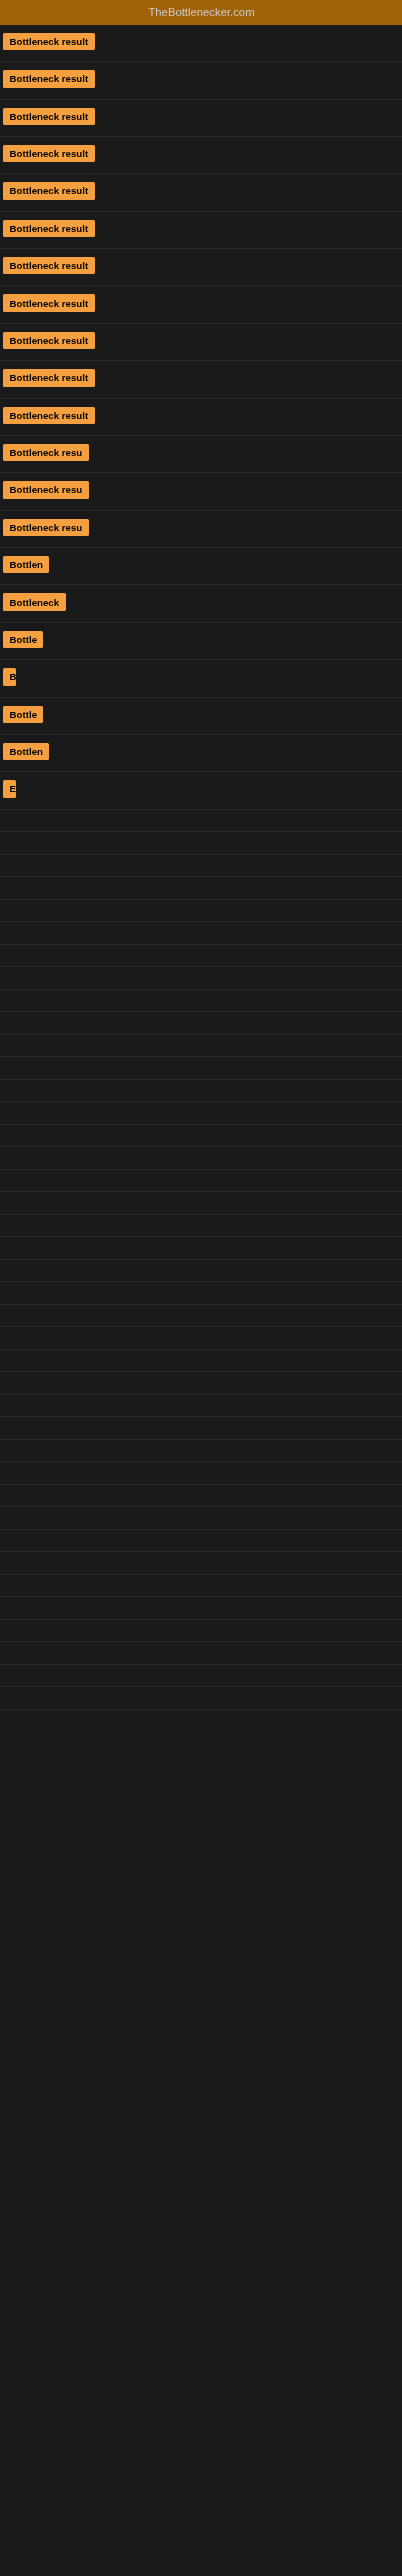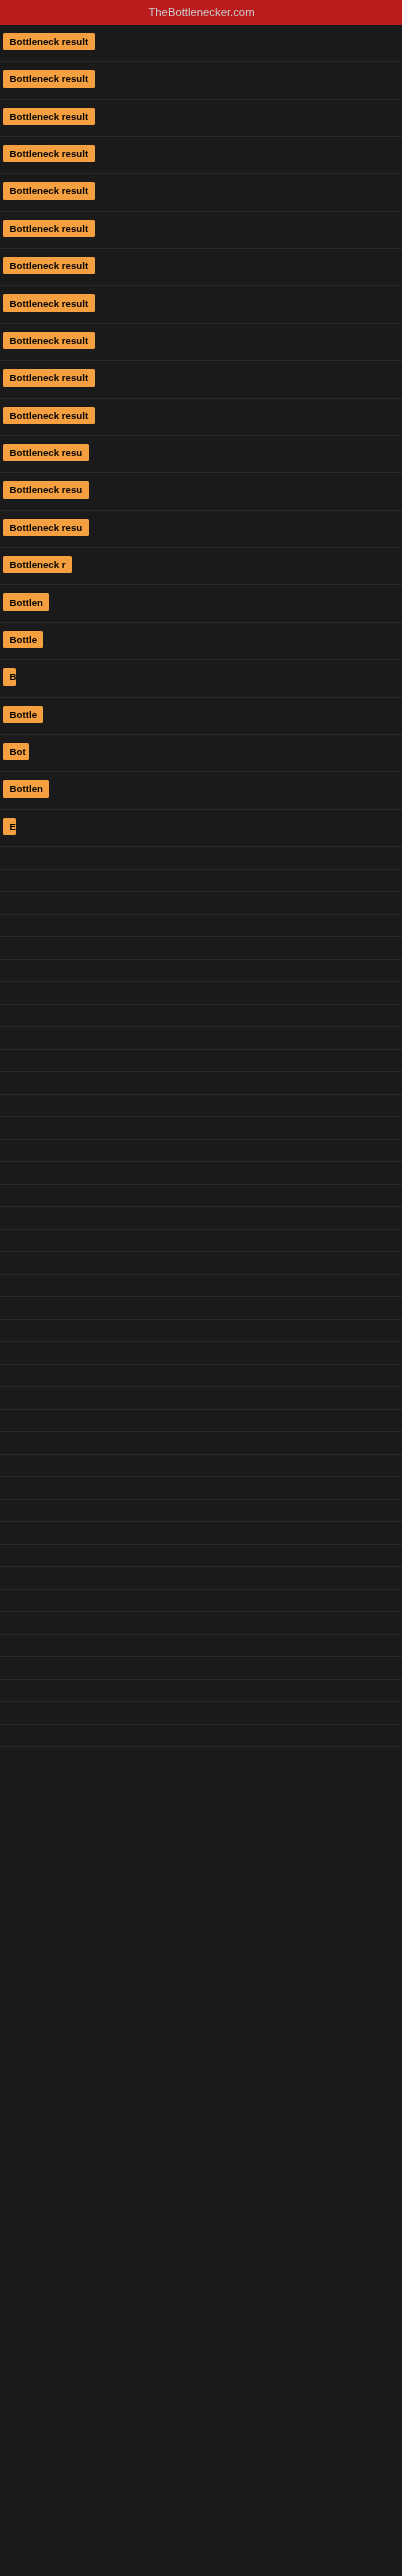--- a/index.html
+++ b/index.html
@@ -14,21 +14,21 @@
       background-color: #1a1a1a;
       font-family: Arial, sans-serif;
       position: relative;
     }
 
     .site-title {
       text-align: center;
       color: #cccccc;
       font-size: 11.3px;
       padding: 6.4px 0;
-      background-color: #b91c1c;
+      background-color: #a16207;
     }
 
     .bottleneck-badge {
       display: inline-block;
       background-color: #f5a040;
       color: #000000;
       font-size: 9.7px;
       font-weight: bold;
       padding: 3.2px 6.4px;
       border-radius: 1.6px;
@@ -56,26 +56,25 @@
     <div class="result-row"><span class="bottleneck-badge" style="max-width: 127px;">Bottleneck result</span></div>
     <div class="result-row"><span class="bottleneck-badge" style="max-width: 125px;">Bottleneck result</span></div>
     <div class="result-row"><span class="bottleneck-badge" style="max-width: 125px;">Bottleneck result</span></div>
     <div class="result-row"><span class="bottleneck-badge" style="max-width: 125px;">Bottleneck result</span></div>
     <div class="result-row"><span class="bottleneck-badge" style="max-width: 122px;">Bottleneck result</span></div>
     <div class="result-row"><span class="bottleneck-badge" style="max-width: 122px;">Bottleneck result</span></div>
     <div class="result-row"><span class="bottleneck-badge" style="max-width: 119px;">Bottleneck result</span></div>
     <div class="result-row"><span class="bottleneck-badge" style="max-width: 103px;">Bottleneck resu</span></div>
     <div class="result-row"><span class="bottleneck-badge" style="max-width: 97px;">Bottleneck resu</span></div>
     <div class="result-row"><span class="bottleneck-badge" style="max-width: 90px;">Bottleneck resu</span></div>
-    <div class="result-row"><span class="bottleneck-badge" style="max-width: 76px;">Bottleneck r</span></div>
     <div class="result-row"><span class="bottleneck-badge" style="max-width: 52px;">Bottlen</span></div>
+    <div class="result-row"><span class="bottleneck-badge" style="max-width: 64px;">Bottleneck</span></div>
     <div class="result-row"><span class="bottleneck-badge" style="max-width: 44px;">Bottle</span></div>
     <div class="result-row"><span class="bottleneck-badge" style="max-width: 12px;">B</span></div>
     <div class="result-row"><span class="bottleneck-badge" style="max-width: 42px;">Bottle</span></div>
-    <div class="result-row"><span class="bottleneck-badge" style="max-width: 26px;">Bot</span></div>
     <div class="result-row"><span class="bottleneck-badge" style="max-width: 50px;">Bottlen</span></div>
     <div class="result-row"><span class="bottleneck-badge" style="max-width: 8px;">E</span></div>
     <div class="result-row" style="height: 22.5px;"></div>
     <div class="result-row" style="height: 22.5px;"></div>
     <div class="result-row" style="height: 22.5px;"></div>
     <div class="result-row" style="height: 22.5px;"></div>
     <div class="result-row" style="height: 22.5px;"></div>
     <div class="result-row" style="height: 22.5px;"></div>
     <div class="result-row" style="height: 22.5px;"></div>
     <div class="result-row" style="height: 22.5px;"></div>

